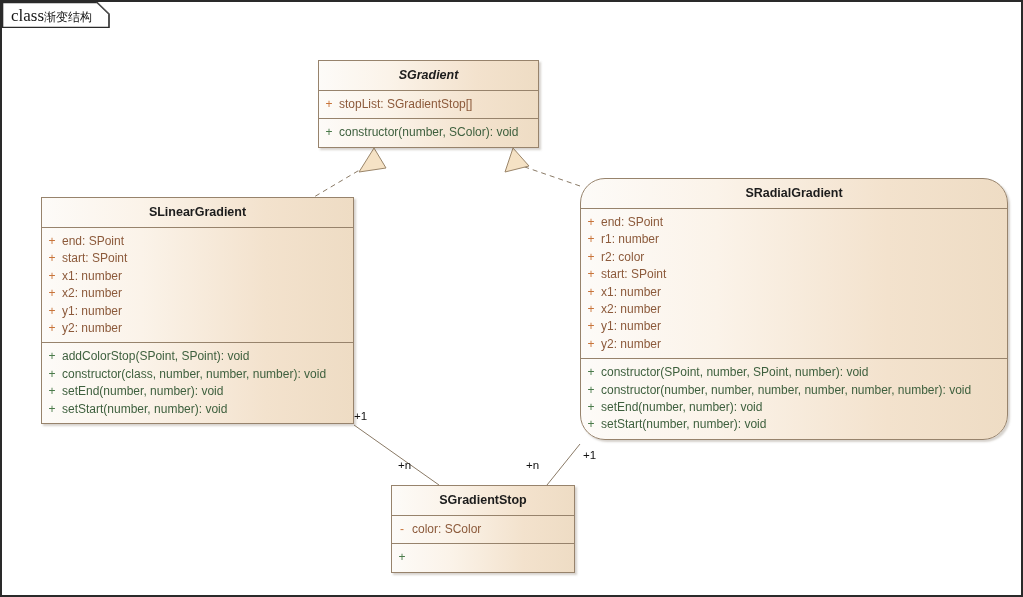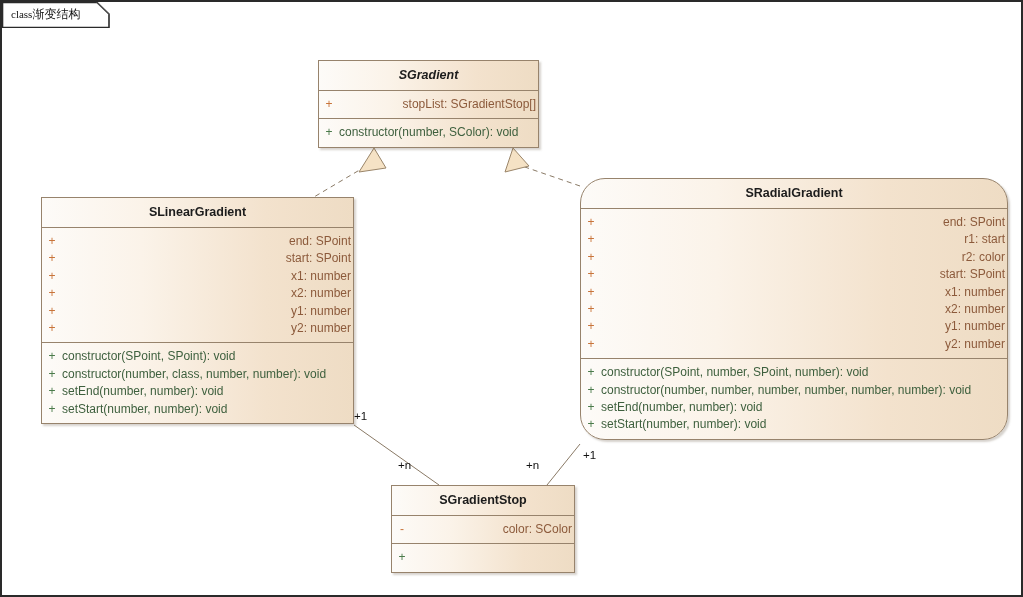--- a/index.html
+++ b/index.html
@@ -44,21 +44,21 @@
     left: 9px;
     top: 4px;
     font-size: 12px;
     color: #141414;
     white-space: nowrap;
     letter-spacing: 0px;
     z-index: 2;
   }
   #title-tab .tab-label .kw {
     font-family: "Liberation Serif", "DejaVu Serif", serif;
-    font-size: 11px;
+    font-size: 17px;
   }
 
   
   #connectors {
     position: absolute;
     left: 0;
     top: 0;
     width: 1023px;
     height: 597px;
     z-index: 5;
@@ -101,21 +101,21 @@
     width: 20px;
     flex: 0 0 20px;
     text-align: center;
     font-size: 12px;
   }
   .uml-text {
     flex: 1 1 auto;
     overflow: hidden;
   }
   .attrs .uml-vis { color: #c8743a; }
-  .attrs .uml-text { color: #8c5a3b; text-align: right; }
+  .attrs .uml-text { color: #8c5a3b; }
   .ops .uml-vis { color: #4a7a4a; }
   .ops .uml-text { color: #3d5f3d; }
 
   
   .edge-label {
     position: absolute;
     font-size: 11.5px;
     color: #111111;
     white-space: nowrap;
     z-index: 20;
@@ -193,25 +193,25 @@
         <span class="uml-text">y1: number</span>
       </div>
       <div class="uml-row">
         <span class="uml-vis">+</span>
         <span class="uml-text">y2: number</span>
       </div>
     </div>
     <div class="uml-compartment ops">
       <div class="uml-row">
         <span class="uml-vis">+</span>
-        <span class="uml-text">constructor(SPoint, SPoint): void</span>
-      </div>
-      <div class="uml-row">
-        <span class="uml-vis">+</span>
-        <span class="uml-text">constructor(number, class, number, number): void</span>
+        <span class="uml-text">addColorStop(SPoint, SPoint): void</span>
+      </div>
+      <div class="uml-row">
+        <span class="uml-vis">+</span>
+        <span class="uml-text">constructor(class, number, number, number): void</span>
       </div>
       <div class="uml-row">
         <span class="uml-vis">+</span>
         <span class="uml-text">setEnd(number, number): void</span>
       </div>
       <div class="uml-row">
         <span class="uml-vis">+</span>
         <span class="uml-text">setStart(number, number): void</span>
       </div>
     </div>
@@ -219,21 +219,21 @@
 
   <div class="uml-class" id="box-sradialgradient" style="left:578px; top:176px; width:428px;border-radius:25px;">
     <div class="uml-name">SRadialGradient</div>
     <div class="uml-compartment attrs">
       <div class="uml-row">
         <span class="uml-vis">+</span>
         <span class="uml-text">end: SPoint</span>
       </div>
       <div class="uml-row">
         <span class="uml-vis">+</span>
-        <span class="uml-text">r1: start</span>
+        <span class="uml-text">r1: number</span>
       </div>
       <div class="uml-row">
         <span class="uml-vis">+</span>
         <span class="uml-text">r2: color</span>
       </div>
       <div class="uml-row">
         <span class="uml-vis">+</span>
         <span class="uml-text">start: SPoint</span>
       </div>
       <div class="uml-row">

